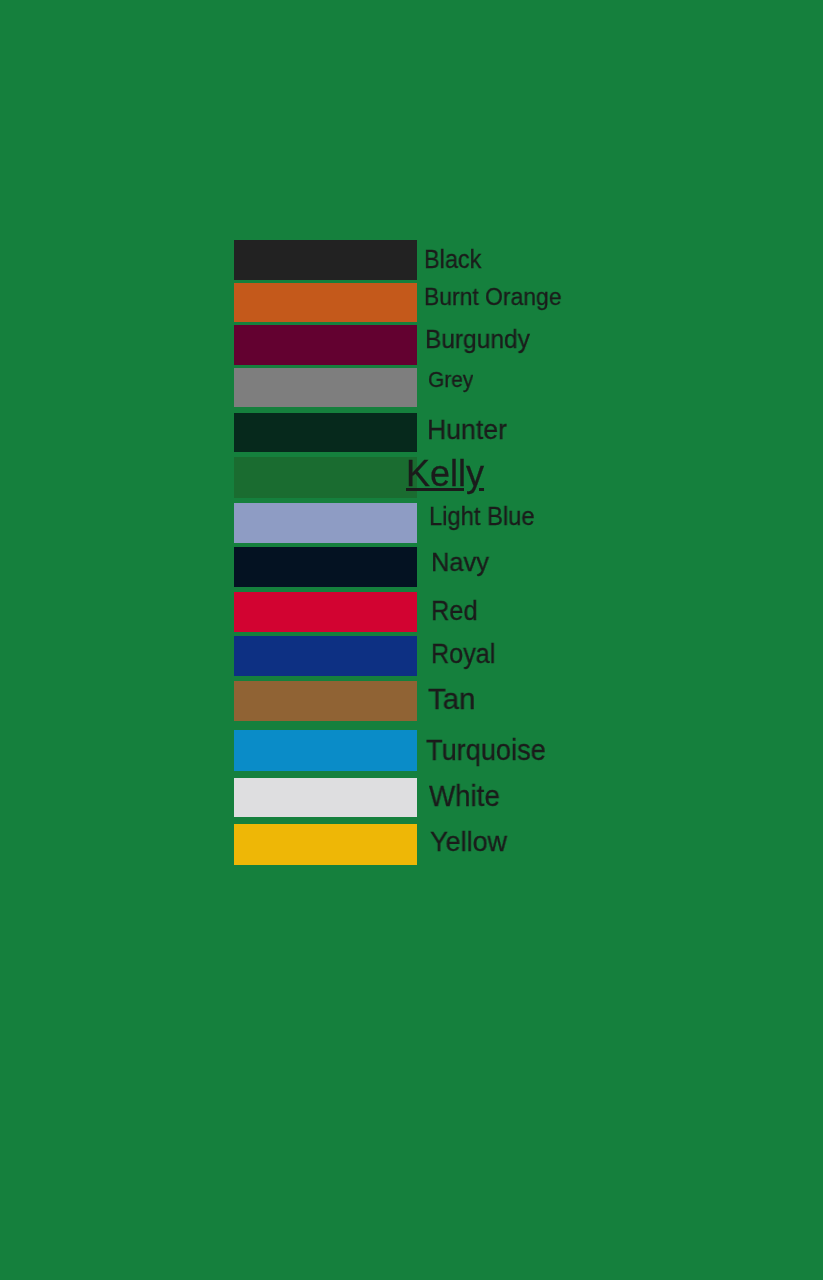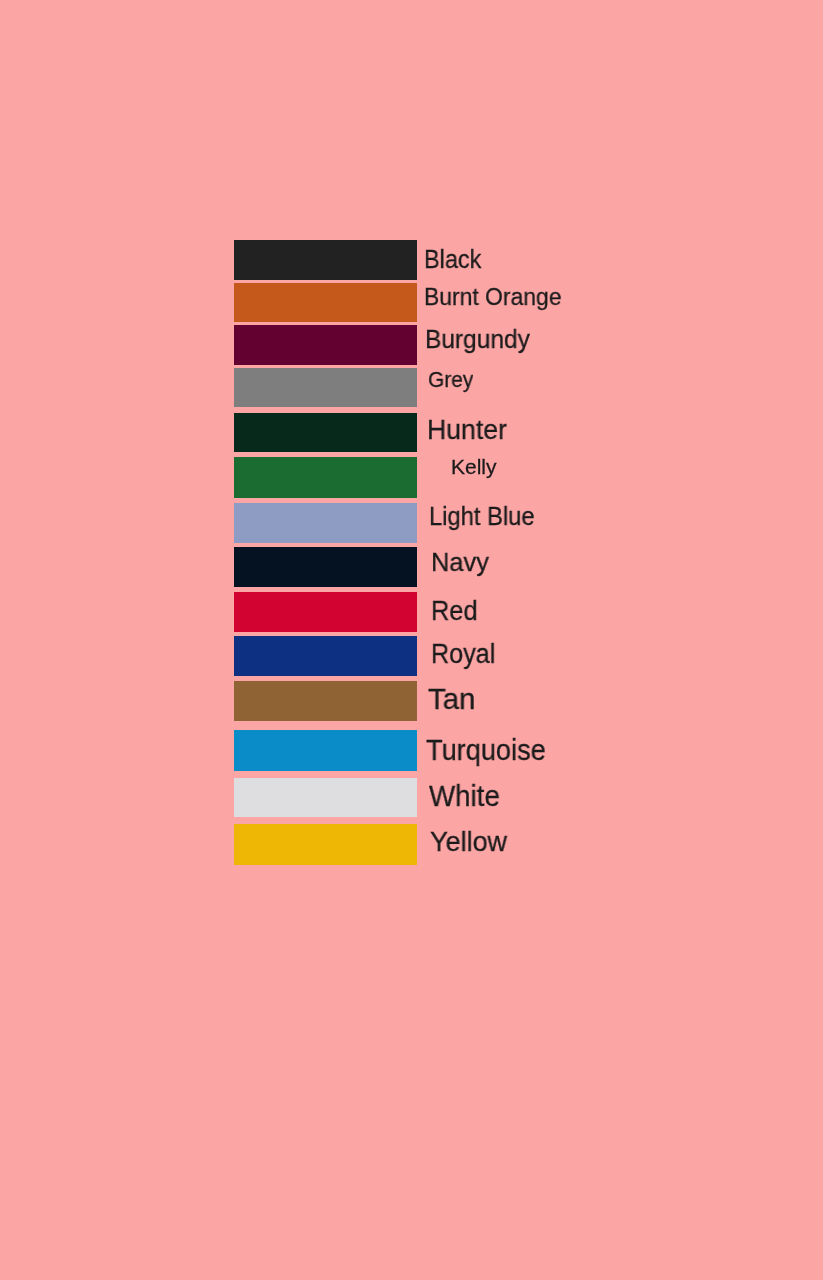--- a/index.html
+++ b/index.html
@@ -11,21 +11,21 @@
   body {
     width: 823px;
     height: 1280px;
     overflow: hidden;
     font-family: "Liberation Sans", sans-serif;
   }
   #page {
     position: relative;
     width: 823px;
     height: 1280px;
-    background: #fca5a5;
+    background: #15803d;
   }
   .swatch-row {
     position: static;
   }
   .chip {
     position: absolute;
     left: 233.5px;
     width: 183px;
   }
   .lab {
@@ -57,21 +57,21 @@
   <div class="swatch-row">
     <div class="chip" style="top: 367.8px; height: 39.6px; background-color: rgb(126, 126, 126);"></div>
     <div class="lab" style="left: 427.71px; top: 369.25px; font-size: 22.09px; transform: scaleX(0.947); color: rgb(27, 27, 27);">Grey</div>
   </div>
   <div class="swatch-row">
     <div class="chip" style="top: 412.6px; height: 39.3px; background-color: rgb(6, 41, 28);"></div>
     <div class="lab" style="left: 426.64px; top: 416.21px; font-size: 27.47px; transform: scaleX(0.9697); color: rgb(27, 27, 27);">Hunter</div>
   </div>
   <div class="swatch-row">
     <div class="chip" style="top: 457.4px; height: 40.3px; background-color: rgb(26, 108, 48);"></div>
-    <div class="lab" style="left: 451px; top: 456.14px; font-size: 21px; transform: scaleX(0.9995); color: rgb(27, 27, 27);">Kelly</div>
+    <div class="lab" style="left: 406px; top: 456.14px; font-size: 36px; transform: scaleX(0.9995); color: rgb(27, 27, 27); text-decoration: underline;">Kelly</div>
   </div>
   <div class="swatch-row">
     <div class="chip" style="top: 503.2px; height: 39.5px; background-color: rgb(142, 156, 196);"></div>
     <div class="lab" style="left: 429.33px; top: 504.14px; font-size: 25.14px; transform: scaleX(0.945); color: rgb(27, 27, 27);">Light Blue</div>
   </div>
   <div class="swatch-row">
     <div class="chip" style="top: 547.1px; height: 39.8px; background-color: rgb(4, 18, 34);"></div>
     <div class="lab" style="left: 431.14px; top: 549.43px; font-size: 26.02px; transform: scaleX(0.9772); color: rgb(27, 27, 27);">Navy</div>
   </div>
   <div class="swatch-row">

